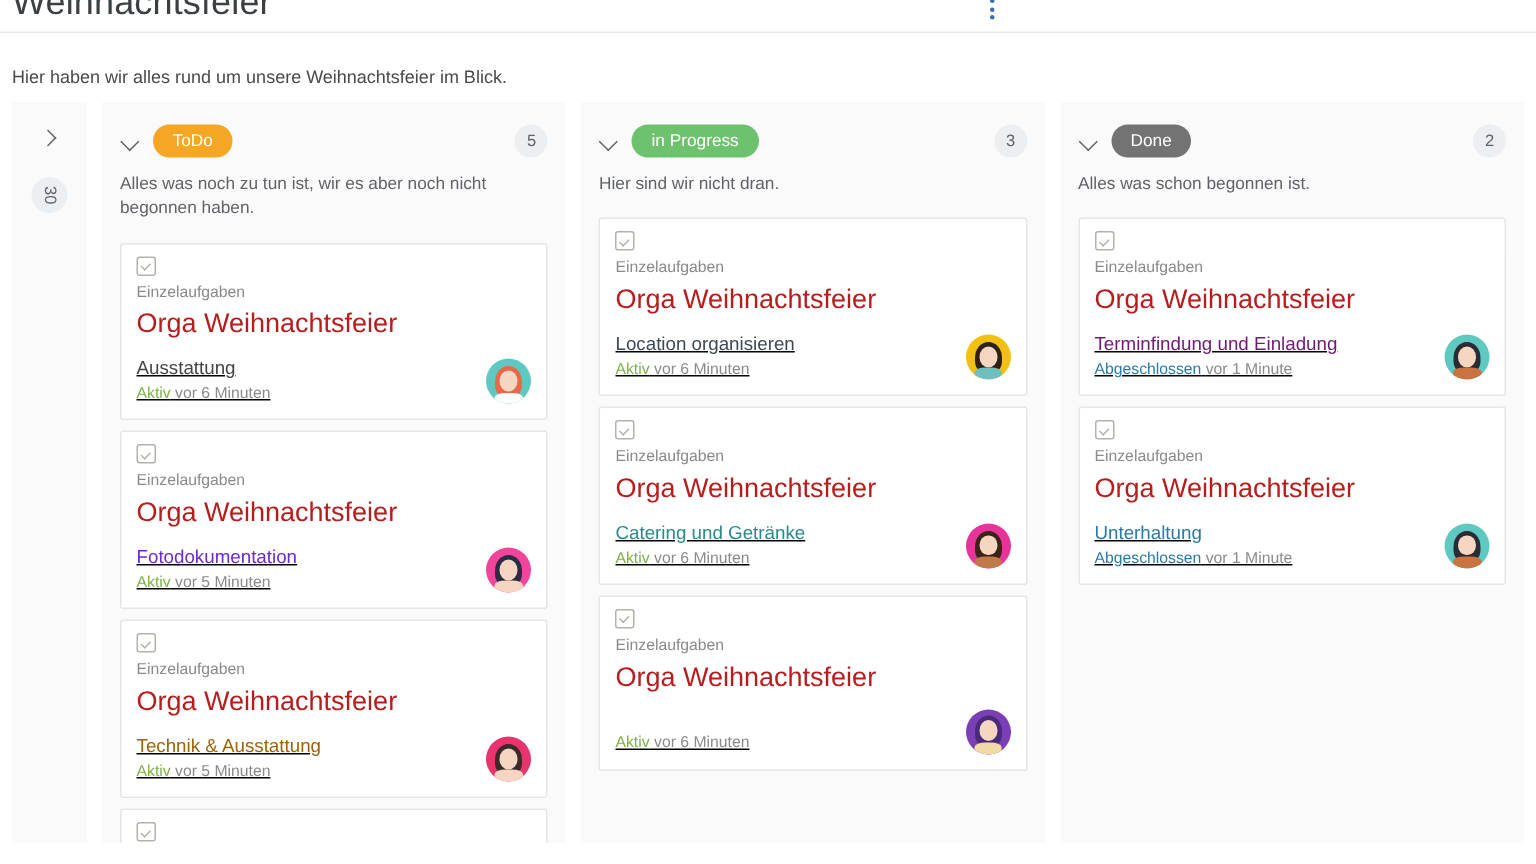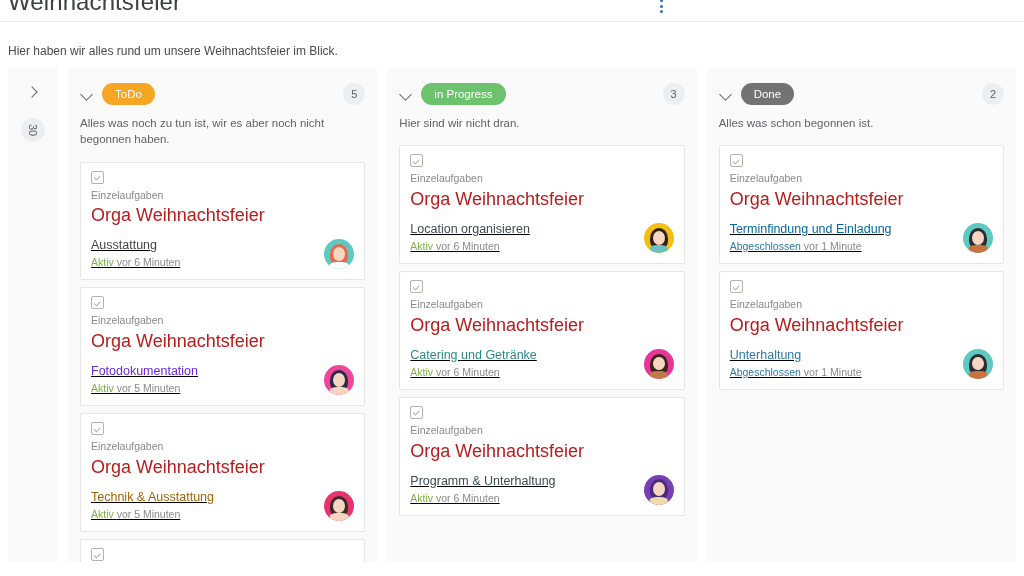--- a/index.html
+++ b/index.html
@@ -374,21 +374,20 @@
                   <div class="body" style="background:#c07a4a"></div>
                 </div>
               </div>
             </div>
             <div class="card">
               <div class="task-icon"></div>
               <div class="crumb">Einzelaufgaben</div>
               <div class="parent">Orga Weihnachtsfeier</div>
               <div class="task-row">
                 <div class="task-text">
-                  <div class="task-title" style="color:#3d4a52">Programm &amp; Unterhaltung</div>
                   <div class="meta"><span class="state" style="color:#7cb342">Aktiv</span> <span>vor 6 Minuten</span></div>
                 </div>
                 <div class="avatar" style="background:#7b3fb5">
                   <div class="hair" style="background:#4a2a7a"></div>
                   <div class="face"></div>
                   <div class="body" style="background:#f2d9a8"></div>
                 </div>
               </div>
             </div>
           </div>
@@ -399,21 +398,21 @@
             <div class="col-count">2</div>
           </div>
           <div class="col-desc">Alles was schon begonnen ist.</div>
           <div class="cards">
             <div class="card">
               <div class="task-icon"></div>
               <div class="crumb">Einzelaufgaben</div>
               <div class="parent">Orga Weihnachtsfeier</div>
               <div class="task-row">
                 <div class="task-text">
-                  <div class="task-title" style="color:#0369a1">Terminfindung und Einladung</div>
+                  <div class="task-title" style="color:#701a75">Terminfindung und Einladung</div>
                   <div class="meta"><span class="state" style="color:#2a7aa8">Abgeschlossen</span> <span>vor 1 Minute</span></div>
                 </div>
                 <div class="avatar" style="background:#5ec9c0">
                   <div class="hair" style="background:#2b2b35"></div>
                   <div class="face"></div>
                   <div class="body" style="background:#c9743f"></div>
                 </div>
               </div>
             </div>
             <div class="card">

